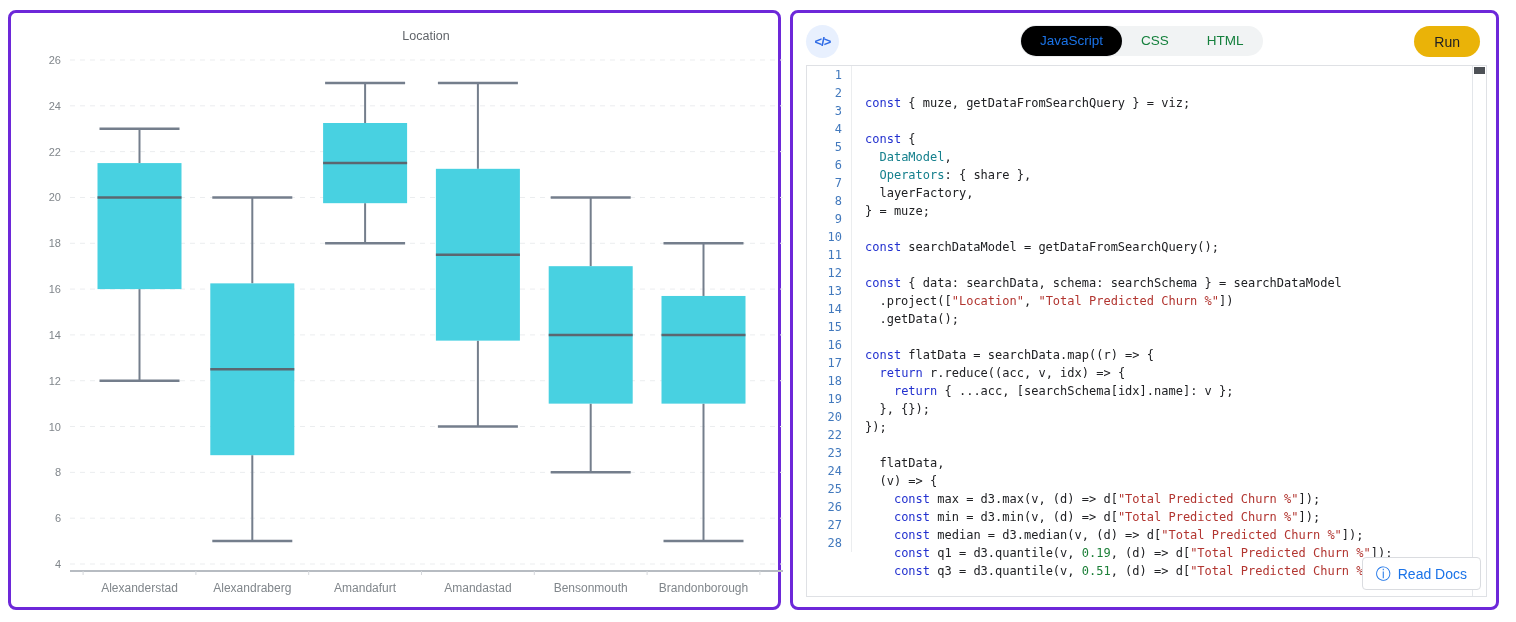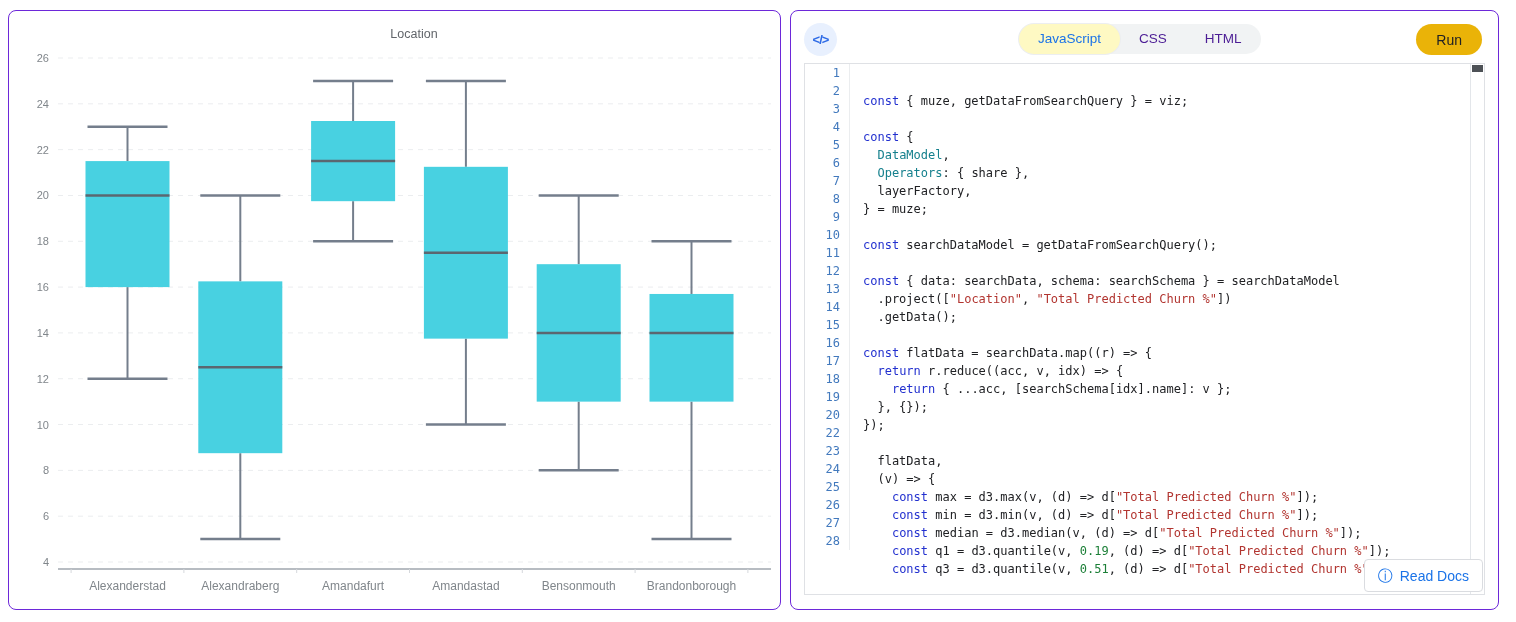--- a/index.html
+++ b/index.html
@@ -1,28 +1,28 @@
 <!DOCTYPE html>
 <html><head>
 <meta charset="utf-8">
 <style>
   html,body{margin:0;padding:0;background:#fff;}
   body{width:1516px;height:622px;font-family:"Liberation Sans",sans-serif;position:relative;overflow:hidden;}
-  .panel{position:absolute;background:#fff;border:1px solid #6d28d9;border-radius:8px;box-sizing:border-box;}
+  .panel{position:absolute;background:#fff;border:3px solid #6d28d9;border-radius:8px;box-sizing:border-box;padding-left:10px;}
   .panel-left{left:8px;top:10px;width:773px;height:600px;}
   .panel-right{left:790px;top:10px;width:709px;height:600px;}
 
   
   .code-icon{position:absolute;left:13px;top:12px;width:33px;height:33px;border-radius:50%;
     background:#e8f0fe;color:#2e6be6;display:flex;align-items:center;justify-content:center;
     font-size:13px;font-weight:bold;letter-spacing:-1px;}
   .tab-group{position:absolute;left:228px;top:13px;height:30px;background:#f1f3f4;border-radius:16px;
     display:flex;align-items:center;}
-  .tab{height:30px;line-height:30px;padding:0 19px;font-size:13.5px;color:#4c1d95;border-radius:15px;cursor:pointer;white-space:nowrap;}
-  .tab.active{background:#fef9c3;color:#1a73e8;box-shadow:0 0 0 1px #eceef0;}
+  .tab{height:30px;line-height:30px;padding:0 19px;font-size:13.5px;color:#15803d;border-radius:15px;cursor:pointer;white-space:nowrap;}
+  .tab.active{background:#000000;color:#1a73e8;box-shadow:0 0 0 1px #eceef0;}
   .run-btn{position:absolute;right:16px;top:13px;height:31px;padding:0 20px;border:none;
     background:#eab308;border-radius:16px;font-size:14px;color:#202124;font-family:inherit;cursor:pointer;}
 
   
   .editor{position:absolute;left:13px;top:52px;width:679px;height:530px;border:1px solid #dfe1e5;
     background:#fff;overflow:hidden;font-family:"DejaVu Sans Mono","Liberation Mono",monospace;font-size:12px;}
   .code-row{display:flex;height:18px;line-height:18px;}
   .gutter{flex:0 0 45px;width:45px;text-align:right;padding-right:9px;box-sizing:border-box;
     color:#4279bd;border-right:1px solid #ebedef;font-size:12px;}
   .code-text{flex:1;padding-left:13px;white-space:pre;color:#202124;margin-top:28px;}

